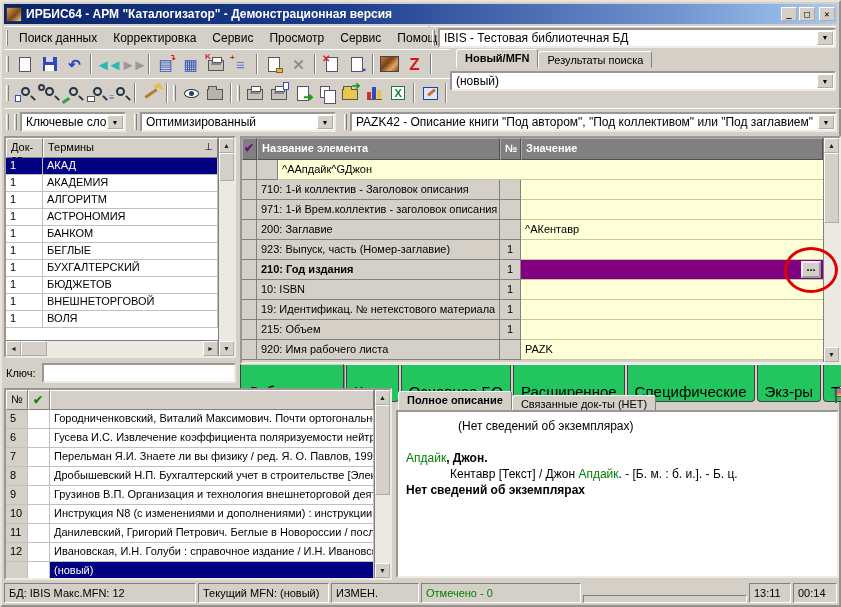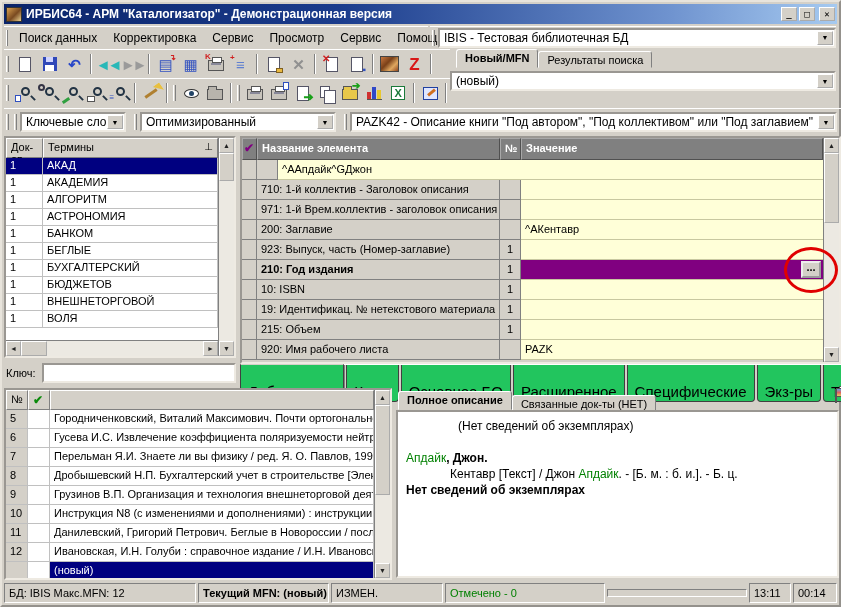--- a/index.html
+++ b/index.html
@@ -138,23 +138,23 @@
   .descr { position:absolute; left:392px; top:386px; width:447px; height:192px; }
   .descr-tabs { height:22px; display:flex; align-items:flex-end; padding-left:4px; position:relative; }
   .descr-body { position:absolute; left:2px; right:2px; top:22px; bottom:2px; background:#fff; border:2px inset #eeeae2; padding:6px 8px; font-size:12px; line-height:16px; overflow:hidden; }
   .d-note { padding-left:52px; }
   .d-bib { padding-left:44px; }
   .green { color:#008000; }
   .bold { font-weight:bold; }
   .descr-print { position:absolute; right:4px; top:2px; }
 
   
-  .statusbar { position:absolute; left:2px; right:2px; bottom:2px; height:24px; display:flex; align-items:center; padding-top:3px; gap:2px; }
+  .statusbar { position:absolute; left:2px; right:2px; bottom:2px; height:24px; display:flex; align-items:flex-end; padding-top:3px; gap:2px; }
   .sb-seg { border:1px solid; border-color:#808080 #fff #fff #808080; padding:3px 4px; white-space:nowrap; overflow:hidden; }
-  .s1{width:192px;} .s2{width:131px;font-weight:bold;} .s3{width:112px;} .s4{width:160px;} .s5{flex:1;} .s6{width:42px;} .s7{width:44px;}
+  .s1{width:192px;} .s2{width:131px;} .s3{width:88px;} .s4{width:160px;} .s5{flex:1;} .s6{width:42px;} .s7{width:44px;}
   .green-text { color:#008000; }
 </style>
 </head>
 <body>
 
 <div class="window">
 
   <div class="titlebar">
     <div class="app-icon"></div>
     <div class="title-text">ИРБИС64 - АРМ "Каталогизатор" - Демонстрационная версия</div>

